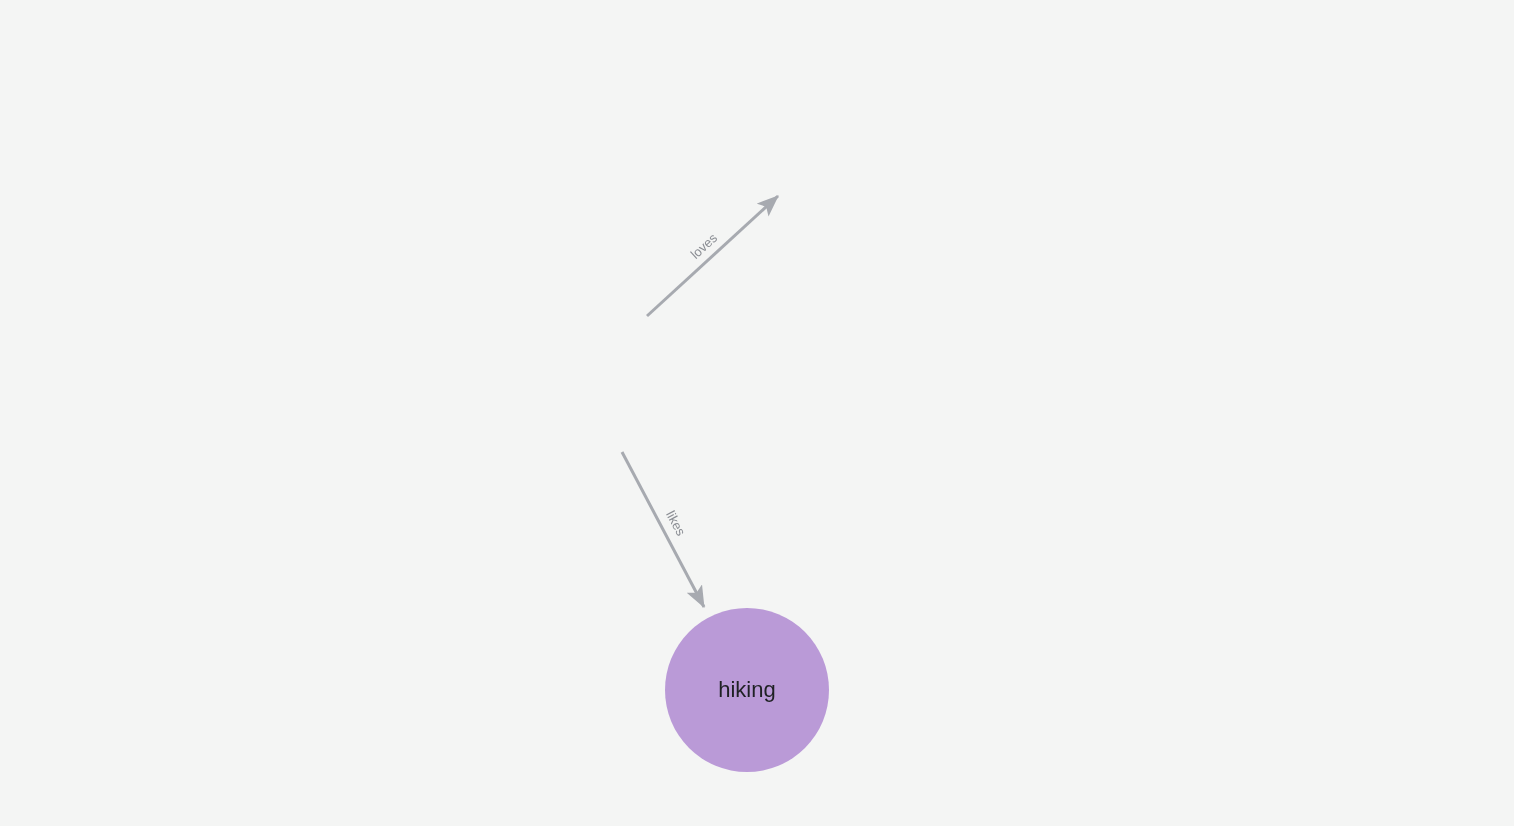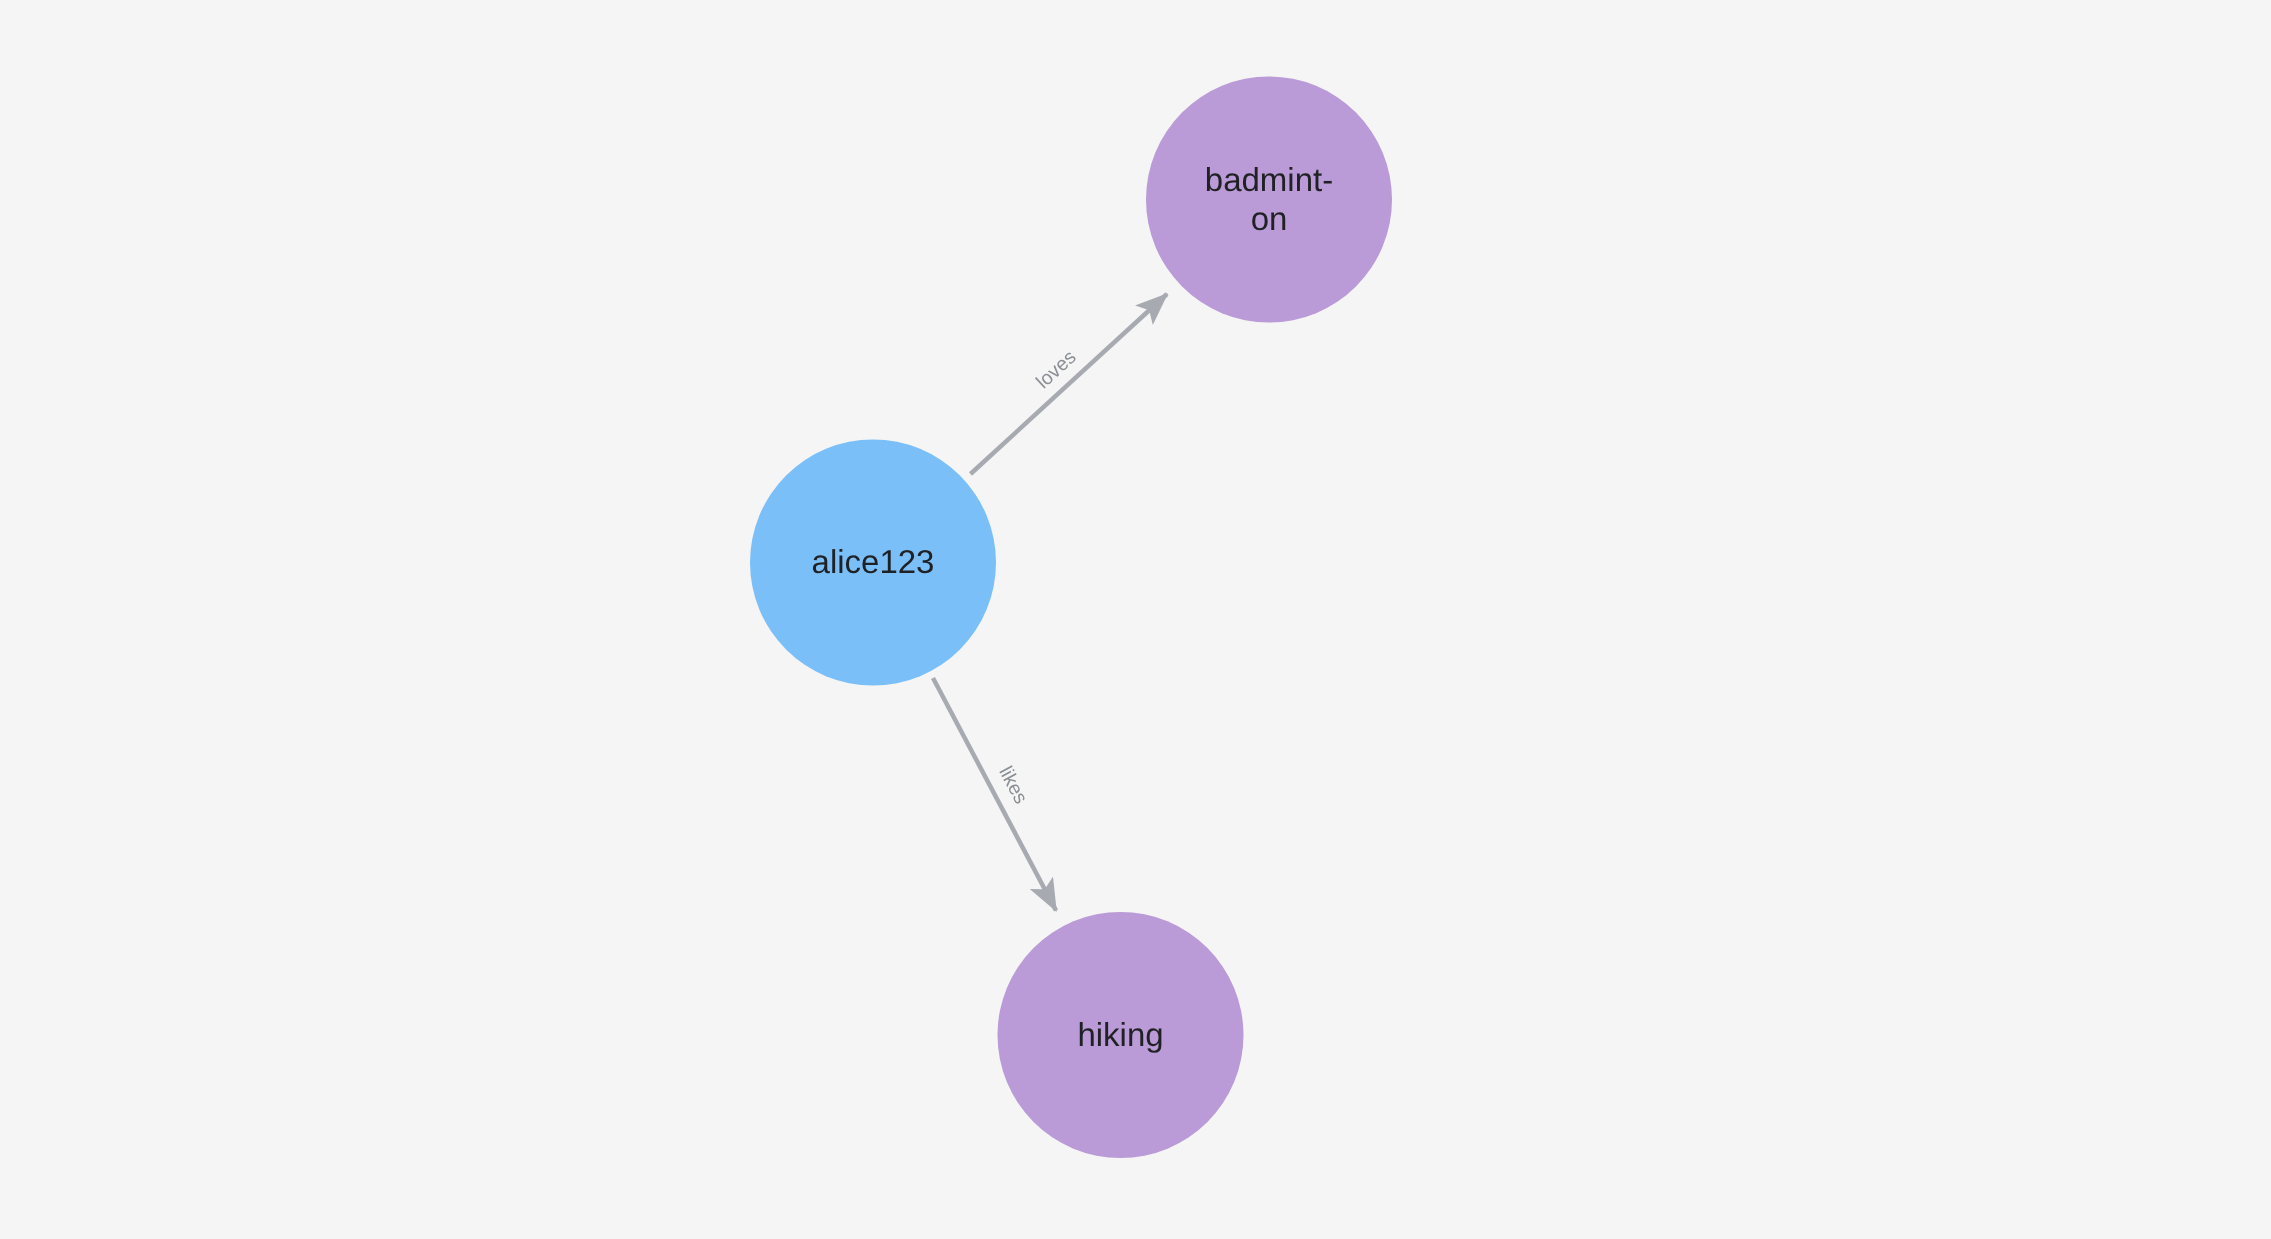--- a/index.html
+++ b/index.html
@@ -72,26 +72,19 @@
       <line class="edge-line" x1="647" y1="316" x2="778" y2="196" marker-end="url(#arrowhead)" style="stroke: rgb(167, 170, 176);"></line>
       <text class="edge-label" transform="translate(713,256) rotate(-42.5)" x="0" y="-9" style="fill: rgb(139, 142, 148);">loves</text>
     </g>
 
     <g>
       <line class="edge-line" x1="622" y1="452" x2="704" y2="607" marker-end="url(#arrowhead)" style="stroke: rgb(167, 170, 176);"></line>
       <text class="edge-label" transform="translate(663,530) rotate(62.1)" x="0" y="-10" style="fill: rgb(139, 142, 148);">likes</text>
     </g>
   </svg>
 
-  <div class="node node-alice" style="background-color: rgb(123, 191, 248);">
-    <span class="node-label" style="color: rgb(31, 33, 36);">alice123</span>
-  </div>
 
-  <div class="node node-badminton" style="background-color: rgb(186, 154, 215);">
-    <span class="node-label" style="color: rgb(31, 33, 36);">badmint-
-on</span>
-  </div>
 
   <div class="node node-hiking" style="background-color: rgb(186, 154, 215);">
     <span class="node-label" style="color: rgb(31, 33, 36); text-align: center;">hiking</span>
   </div>
 
 </div>
 
 </body></html>

